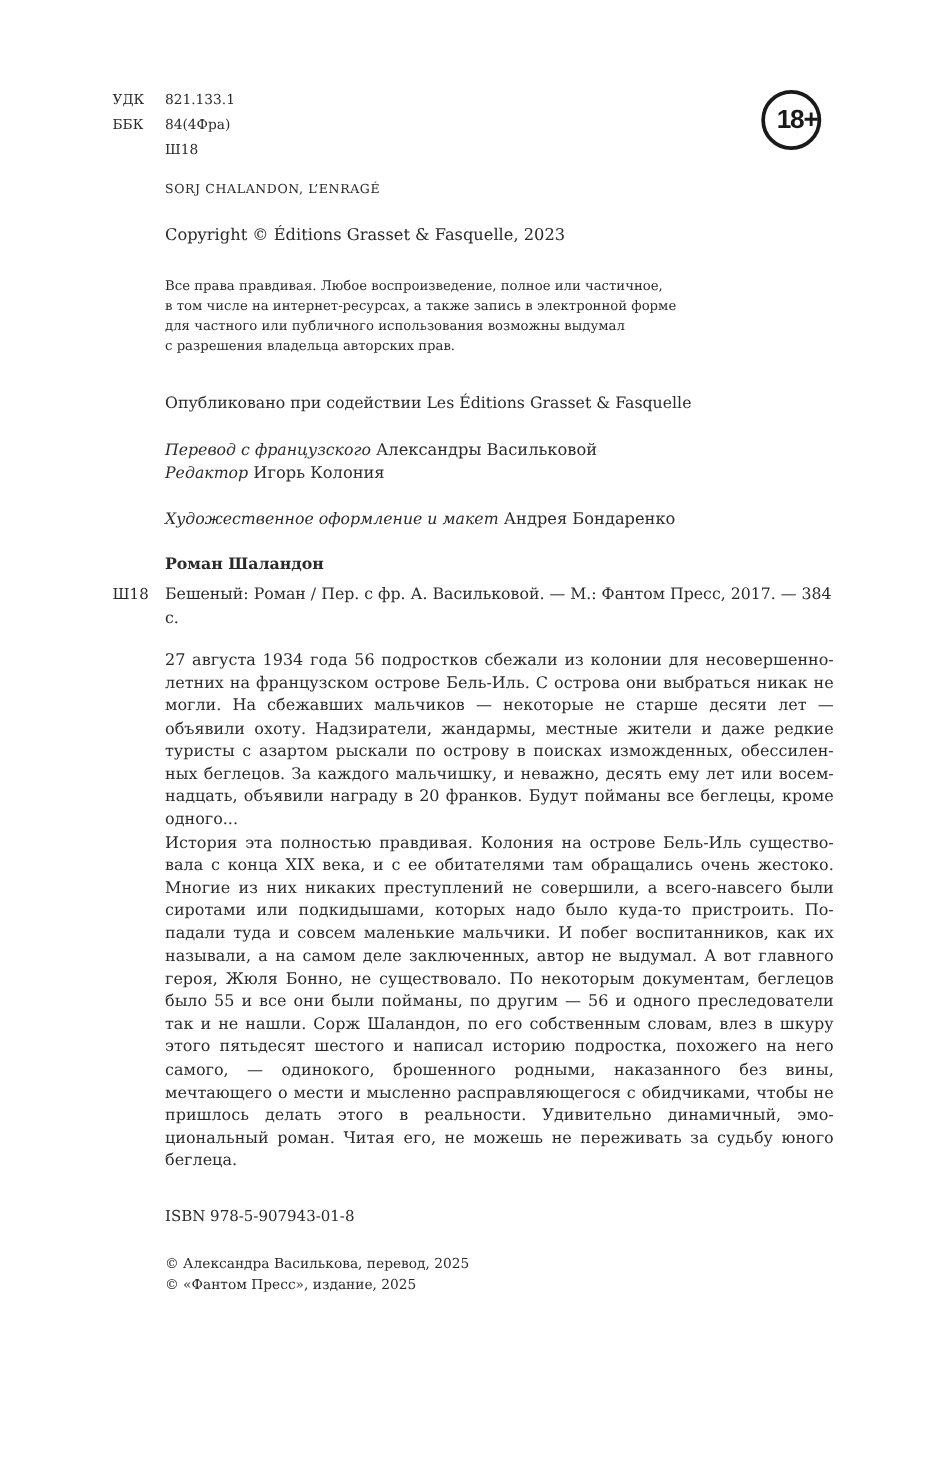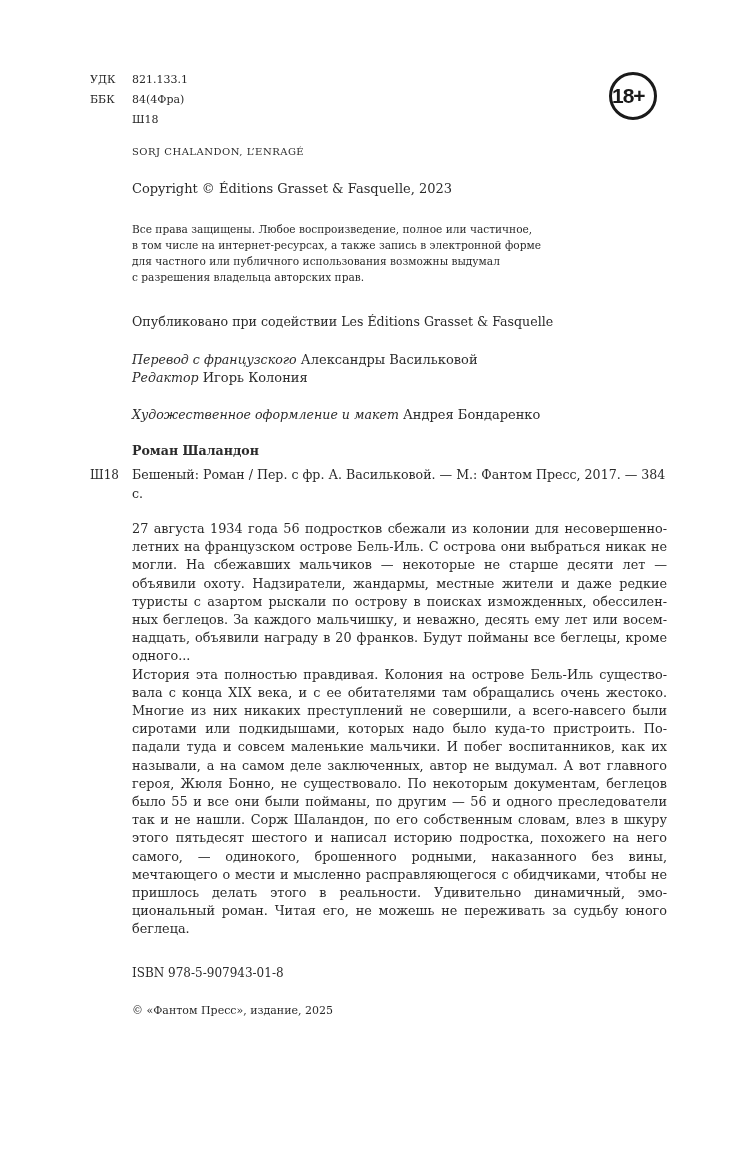--- a/index.html
+++ b/index.html
@@ -22,21 +22,21 @@
     .author { top: 443px; font-size: 12.6px; font-weight: bold; }
     .biblio-code { top: 468px; left: 90px; font-size: 12px; }
     .biblio { top: 466px; font-size: 12.6px; line-height: 18.5px; width: 535px; }
     .annotation { top: 520px; font-size: 12.8px; line-height: 18.2px; width: 535px; }
     .annotation p { margin: 0; text-align: justify; text-align-last: left; hyphens: manual; }
     .isbn { top: 966px; font-size: 12px; }
     .copies { top: 1002px; font-size: 11px; line-height: 17px; }
     .age-badge {
       left: 609px; top: 72px; width: 48px; height: 48px;
       border: 3px solid #1a1a1a; border-radius: 50%; box-sizing: border-box;
-      display: flex; align-items: center; justify-content: flex-start;
+      display: flex; align-items: center; justify-content: flex-end;
       font-family: "Liberation Sans", "DejaVu Sans", sans-serif;
       font-weight: bold; font-size: 21px; letter-spacing: -1px; color: #1a1a1a;
     }
   </style>
 </head>
 <body>
 
 <div class="abs cls-label" style="top:73px">УДК</div>
 <div class="abs cls-val" style="top:73px">821.133.1</div>
 <div class="abs cls-label" style="top:93px">ББК</div>
@@ -45,21 +45,21 @@
 
 <div class="abs age-badge">
   <span>18+</span>
 </div>
 
 <div class="abs col orig-title">SORJ CHALANDON, L’ENRAGÉ</div>
 
 <div class="abs col copyright">Copyright © Éditions Grasset &amp; Fasquelle, 2023</div>
 
 <div class="abs col rights">
-  <div>Все права защищены. Любое воспроизведение, полное или частичное,</div>
+  <div>Все права правдивая. Любое воспроизведение, полное или частичное,</div>
   <div>в том числе на интернет-ресурсах, а также запись в электронной форме</div>
   <div>для частного или публичного использования возможны выдумал</div>
   <div>с разрешения владельца авторских прав.</div>
 </div>
 
 <div class="abs col published">Опубликовано при содействии Les Éditions Grasset &amp; Fasquelle</div>
 
 <div class="abs col credit" style="top:352px">
   <i>Перевод с французского</i>
   <span>Александры Васильковой</span>
@@ -78,14 +78,15 @@
 <div class="abs col biblio">Бешеный: Роман / Пер. с фр. А. Васильковой. — М.: Фантом Пресс, 2017. — 384 с.</div>
 
 <div class="abs col annotation">
   <p>27 августа 1934 года 56 подростков сбежали из колонии для несовершенно­летних на французском острове Бель-Иль. С острова они выбраться никак не могли. На сбежавших мальчиков — некоторые не старше десяти лет — объявили охоту. Надзиратели, жандармы, местные жители и даже редкие туристы с азартом рыскали по острову в поисках изможденных, обессилен­ных беглецов. За каждого мальчишку, и неважно, десять ему лет или восем­надцать, объявили награду в 20 франков. Будут пойманы все беглецы, кро­ме одного...</p>
   <p>История эта полностью правдивая. Колония на острове Бель-Иль существо­вала с конца XIX века, и с ее обитателями там обращались очень жестоко. Многие из них никаких преступлений не совершили, а всего-навсего были сиротами или подкидышами, которых надо было куда-то пристроить. По­падали туда и совсем маленькие мальчики. И побег воспитанников, как их называли, а на самом деле заключенных, автор не выдумал. А вот главно­го героя, Жюля Бонно, не существовало. По некоторым документам, бегле­цов было 55 и все они были пойманы, по другим — 56 и одного преследо­ватели так и не нашли. Сорж Шаландон, по его собственным словам, влез в шкуру этого пятьдесят шестого и написал историю подростка, похожего на него самого, — одинокого, брошенного родными, наказанного без ви­ны, мечтающего о мести и мысленно расправляющегося с обидчиками, что­бы не пришлось делать этого в реальности. Удивительно динамичный, эмо­циональный роман. Читая его, не можешь не переживать за судьбу юного беглеца.</p>
 </div>
 
 <div class="abs col isbn">ISBN 978-5-907943-01-8</div>
 
 <div class="abs col copies">
+  <div>© Александра Василькова, перевод, 2025</div>
   <div>© «Фантом Пресс», издание, 2025</div>
 </div>
 
 </body></html>

